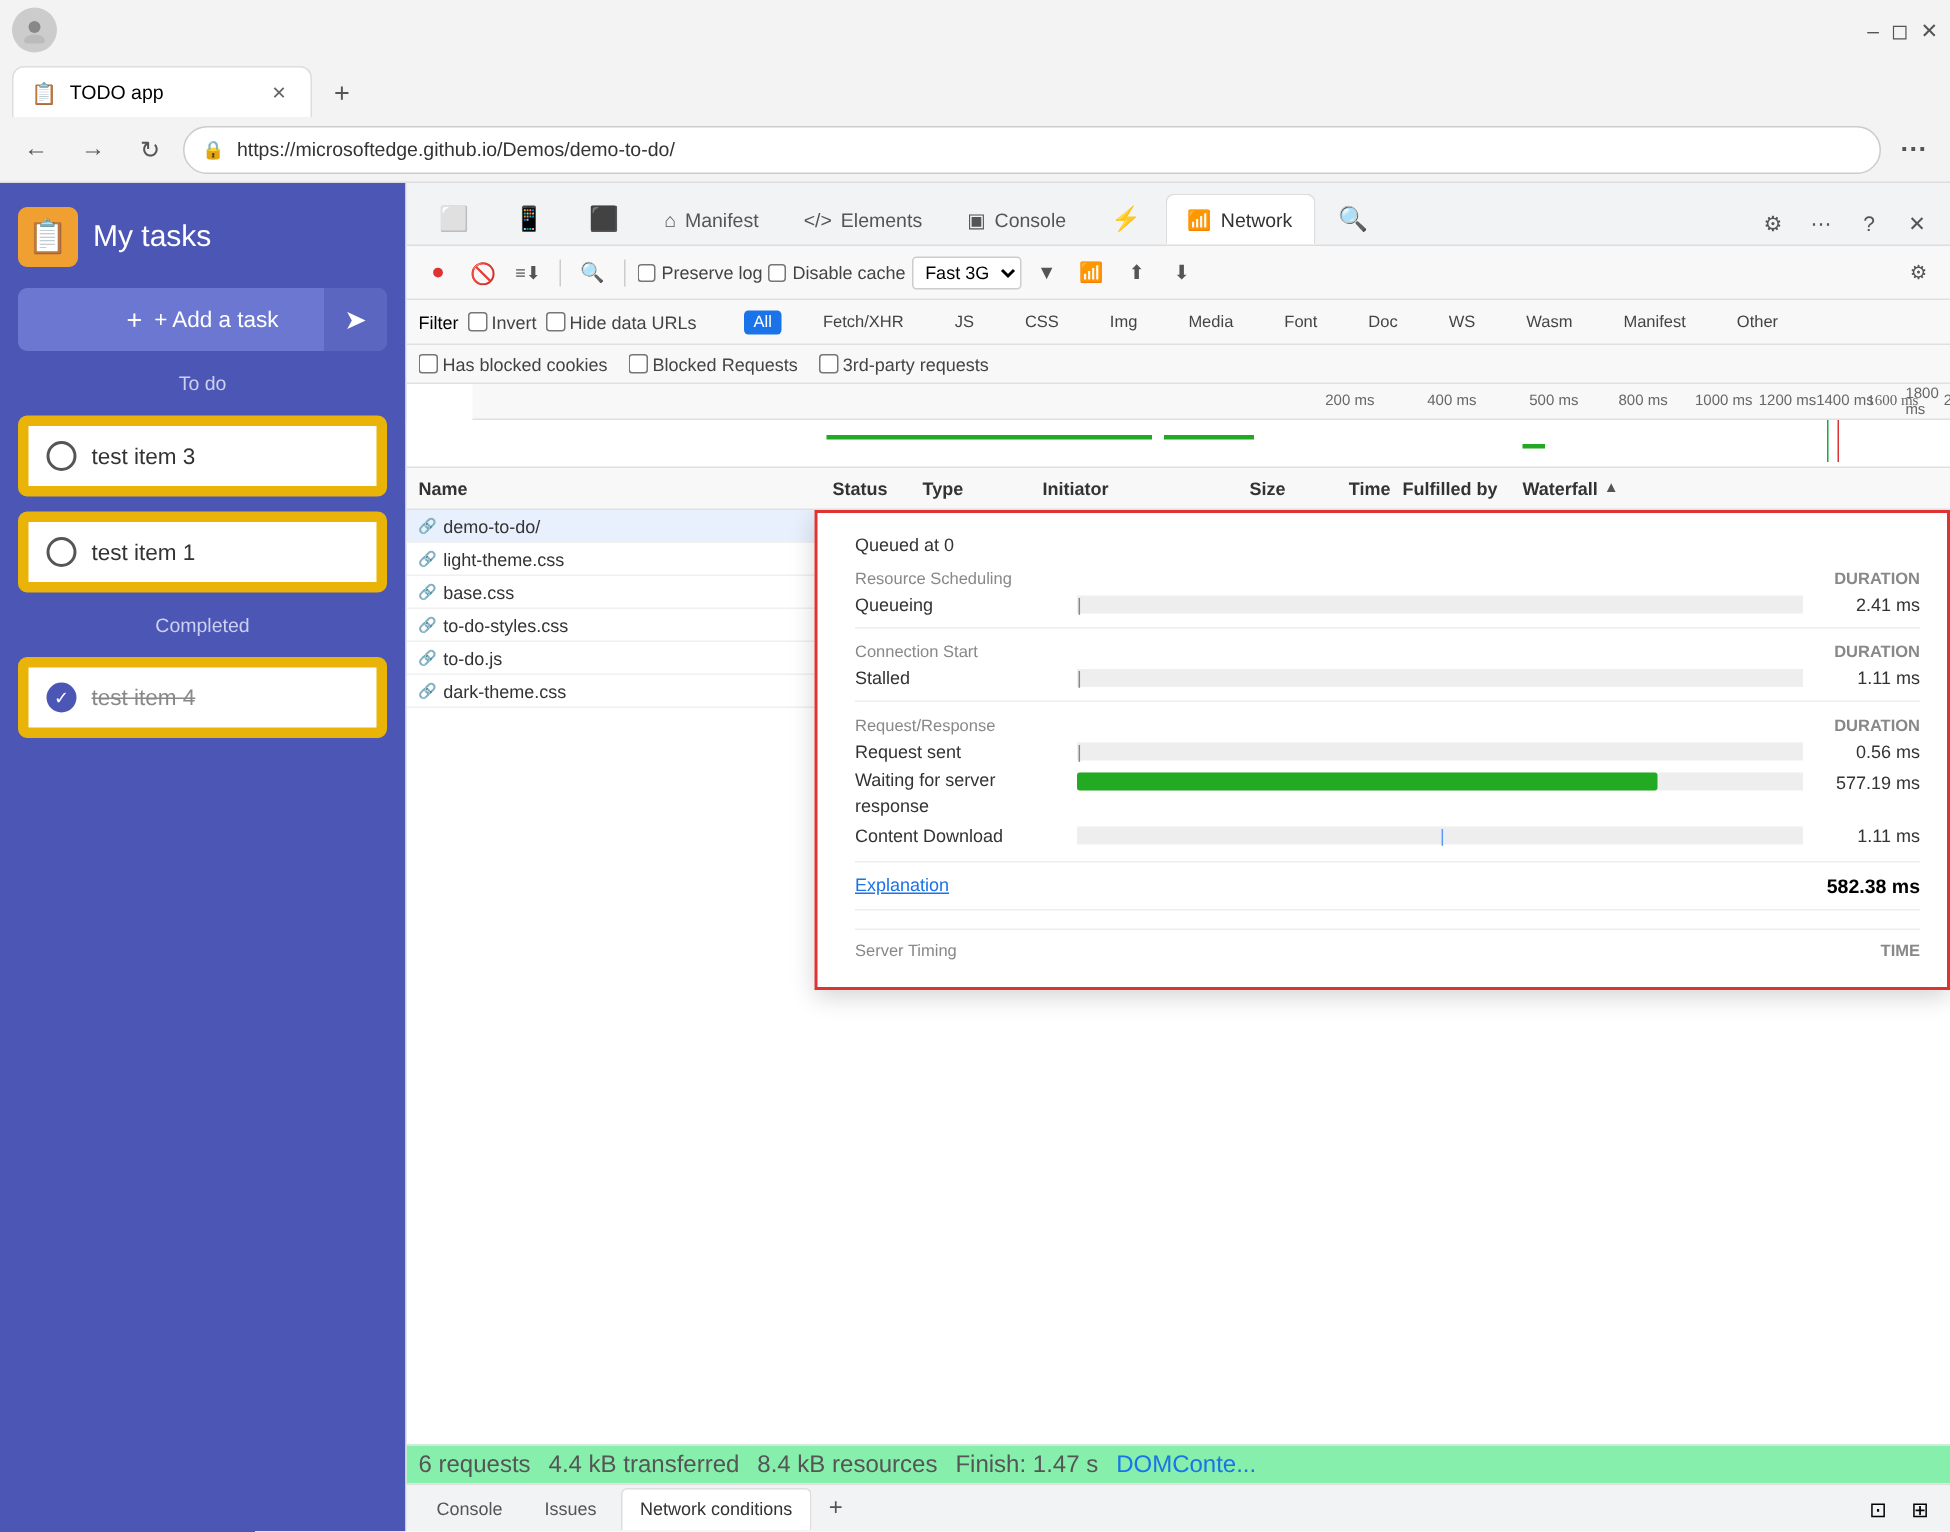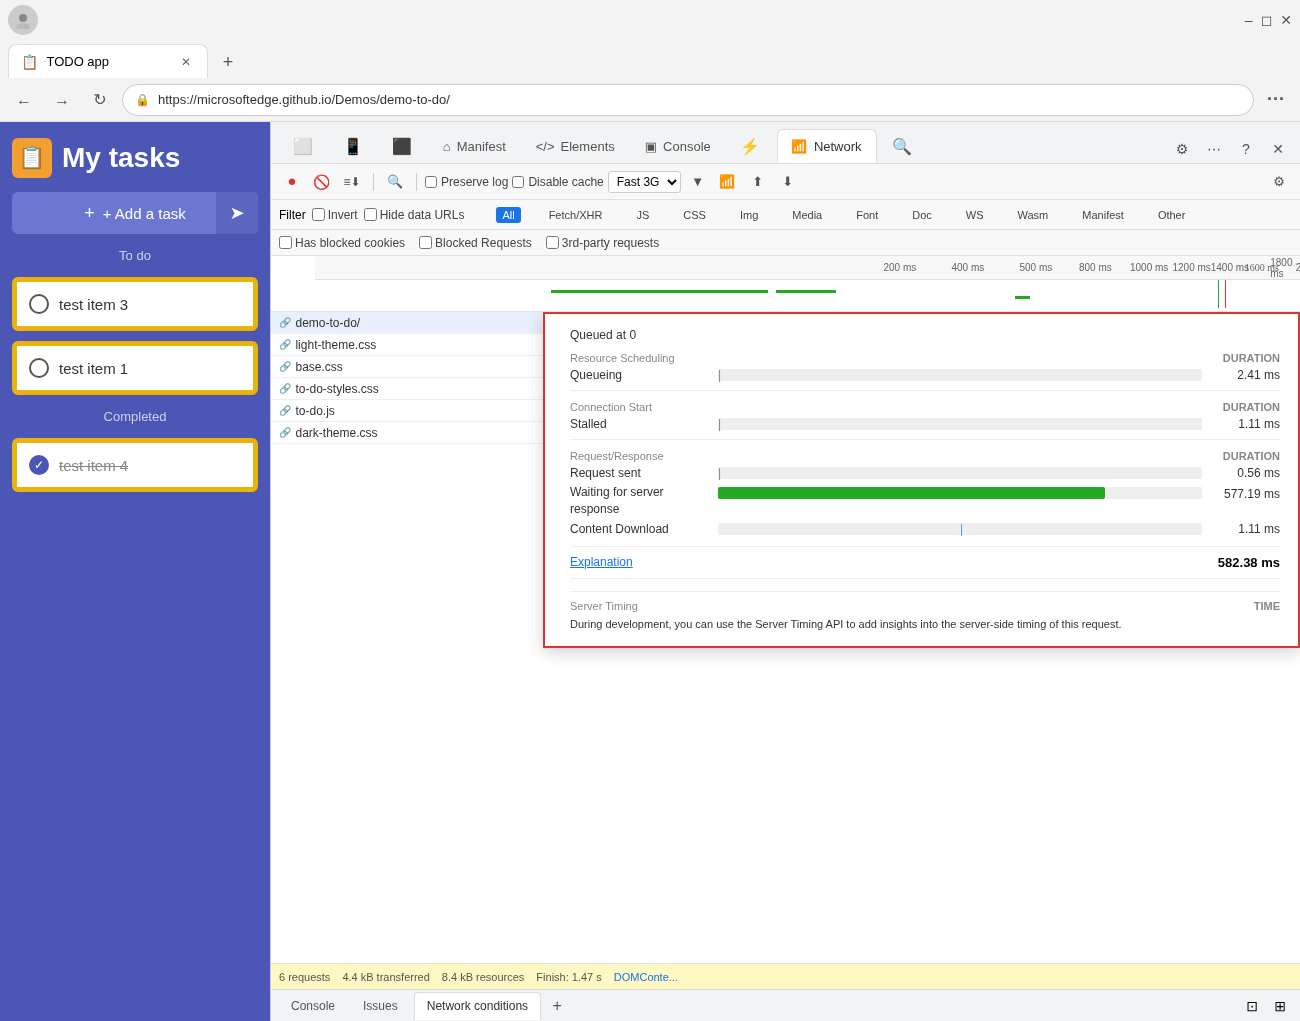--- a/index.html
+++ b/index.html
@@ -21,26 +21,26 @@
     .address-url { flex: 1; color: #333; }
     .nav-more { width: 32px; height: 32px; display: flex; align-items: center; justify-content: center; border-radius: 4px; cursor: pointer; color: #555; font-size: 18px; font-weight: bold; }
 
     
     .main-content { flex: 1; display: flex; overflow: hidden; }
 
     
     .todo-sidebar { width: 270px; background: #4b56b5; display: flex; flex-direction: column; padding: 12px; gap: 10px; }
     .todo-header { display: flex; align-items: center; gap: 10px; padding: 4px 0; }
     .todo-logo { width: 40px; height: 40px; background: #f0a030; border-radius: 6px; display: flex; align-items: center; justify-content: center; font-size: 22px; }
-    .todo-title { color: white; font-size: 28px; font-weight: bold; }
+    .todo-title { color: white; font-size: 20px; font-weight: normal; }
     .add-task-btn { background: #6b77d0; border: none; border-radius: 6px; height: 42px; display: flex; align-items: center; justify-content: center; gap: 8px; cursor: pointer; color: white; font-size: 15px; position: relative; }
     .add-task-btn .plus { font-size: 18px; }
     .add-task-arrow { position: absolute; right: 0; top: 0; width: 42px; height: 42px; background: #5a66c0; border-radius: 0 6px 6px 0; display: flex; align-items: center; justify-content: center; color: white; font-size: 18px; }
     .section-label { color: #cdd0f0; font-size: 13px; text-align: center; padding: 4px 0; }
-    .todo-item { background: white; border-radius: 6px; height: 54px; display: flex; align-items: center; padding: 16px 12px; gap: 10px; border: 5px solid #eab308; }
+    .todo-item { background: white; border-radius: 6px; height: 54px; display: flex; align-items: center; padding: 16px 12px; gap: 10px; border: 7px solid #eab308; }
     .todo-checkbox { width: 20px; height: 20px; border-radius: 50%; border: 2px solid #555; flex-shrink: 0; display: flex; align-items: center; justify-content: center; }
     .todo-checkbox.checked { background: #4b56b5; border-color: #4b56b5; color: white; font-size: 12px; }
     .todo-text { font-size: 15px; color: #333; }
     .todo-text.done { text-decoration: line-through; color: #888; }
 
     
     .devtools-panel { flex: 1; background: white; display: flex; flex-direction: column; border-left: 1px solid #ccc; overflow: hidden; }
     .devtools-tabs { height: 42px; background: #f1f3f4; display: flex; align-items: flex-end; padding: 0 8px; gap: 2px; border-bottom: 1px solid #ddd; flex-shrink: 0; }
     .dt-tab { height: 34px; padding: 0 14px; display: flex; align-items: center; gap: 6px; font-size: 13px; color: #555; cursor: pointer; border-radius: 6px 6px 0 0; }
     .dt-tab.active { background: white; color: #333; border: 1px solid #ddd; border-bottom: 1px solid white; }
@@ -116,21 +116,21 @@
     .wp-total-value { font-weight: bold; font-size: 13px; }
     .wp-server-timing { margin-top: 12px; padding-top: 8px; border-top: 1px solid #eee; }
     .wp-st-row { display: flex; justify-content: space-between; margin-bottom: 4px; }
     .wp-st-label { font-size: 11px; color: #888; }
     .wp-st-time { font-size: 11px; color: #888; font-weight: 600; }
     .wp-st-desc { font-size: 11px; color: #333; line-height: 1.5; }
     .wp-tick-mark { color: #888; font-size: 12px; }
     .wp-separator { width: 100%; height: 1px; background: #eee; margin: 8px 0; }
 
     
-    .status-bar { height: 26px; background: #fef9c3; border-top: 1px solid #e0e0e0; display: flex; align-items: center; padding: 0 8px; font-size: 11px; color: #555; flex-shrink: 0; }
+    .status-bar { height: 26px; background: #86efac; border-top: 1px solid #e0e0e0; display: flex; align-items: center; padding: 0 8px; font-size: 16px; color: #555; flex-shrink: 0; }
     .status-bar span { margin-right: 12px; }
 
     
     .bottom-tabs { height: 32px; background: #f1f3f4; border-top: 1px solid #ddd; display: flex; align-items: center; padding: 0 8px; gap: 4px; flex-shrink: 0; }
     .bottom-tab { height: 28px; padding: 0 12px; display: flex; align-items: center; font-size: 12px; color: #555; cursor: pointer; border-radius: 4px 4px 0 0; }
     .bottom-tab.active { background: white; color: #333; border: 1px solid #ddd; border-bottom: none; }
     .bottom-tab-add { width: 24px; height: 24px; display: flex; align-items: center; justify-content: center; color: #555; cursor: pointer; font-size: 16px; }
   </style>
 </head>
 <body>
@@ -326,20 +326,33 @@
           <div style="position:absolute;top:10px;left:30%;width:8%;height:3px;background:#22a822;"></div>
           <div style="position:absolute;top:16px;left:62%;width:2%;height:3px;background:#22a822;"></div>
 
           <div style="position:absolute;top:0;left:89%;width:1px;height:28px;background:#1a4;"></div>
 
           <div style="position:absolute;top:0;left:90%;width:1px;height:28px;background:#d33;"></div>
         </div>
       </div>
 
       <div class="network-table-wrap">
+        <div class="network-table-header">
+          <div class="nh-name">Name</div>
+          <div class="nh-status">Status</div>
+          <div class="nh-type">Type</div>
+          <div class="nh-initiator">Initiator</div>
+          <div class="nh-size">Size</div>
+          <div class="nh-time">Time</div>
+          <div class="nh-fulfilled">Fulfilled by</div>
+          <div class="nh-waterfall">
+            <span>Waterfall</span>
+            <span class="waterfall-sort">▲</span>
+          </div>
+        </div>
 
         <div class="network-rows" style="position:relative;">
 
           <div class="net-row selected">
             <div class="nr-name">
               <span class="nr-favicon">🔗</span>
               <span>demo-to-do/</span>
             </div>
             <div class="nr-status">200</div>
             <div class="nr-type">document</div>
@@ -486,21 +499,20 @@
               <span class="wp-total-value">582.38 ms</span>
             </div>
 
             <div class="wp-separator"></div>
 
             <div class="wp-server-timing">
               <div class="wp-st-row">
                 <span class="wp-st-label">Server Timing</span>
                 <span class="wp-st-time">TIME</span>
               </div>
-              <p class="wp-st-desc">During development, you can use the Server Timing API to add insights into the server-side timing of this request.</p>
             </div>
           </div>
         </div>
       </div>
 
       <div class="status-bar">
         <span>6 requests</span>
         <span>4.4 kB transferred</span>
         <span>8.4 kB resources</span>
         <span>Finish: 1.47 s</span>

